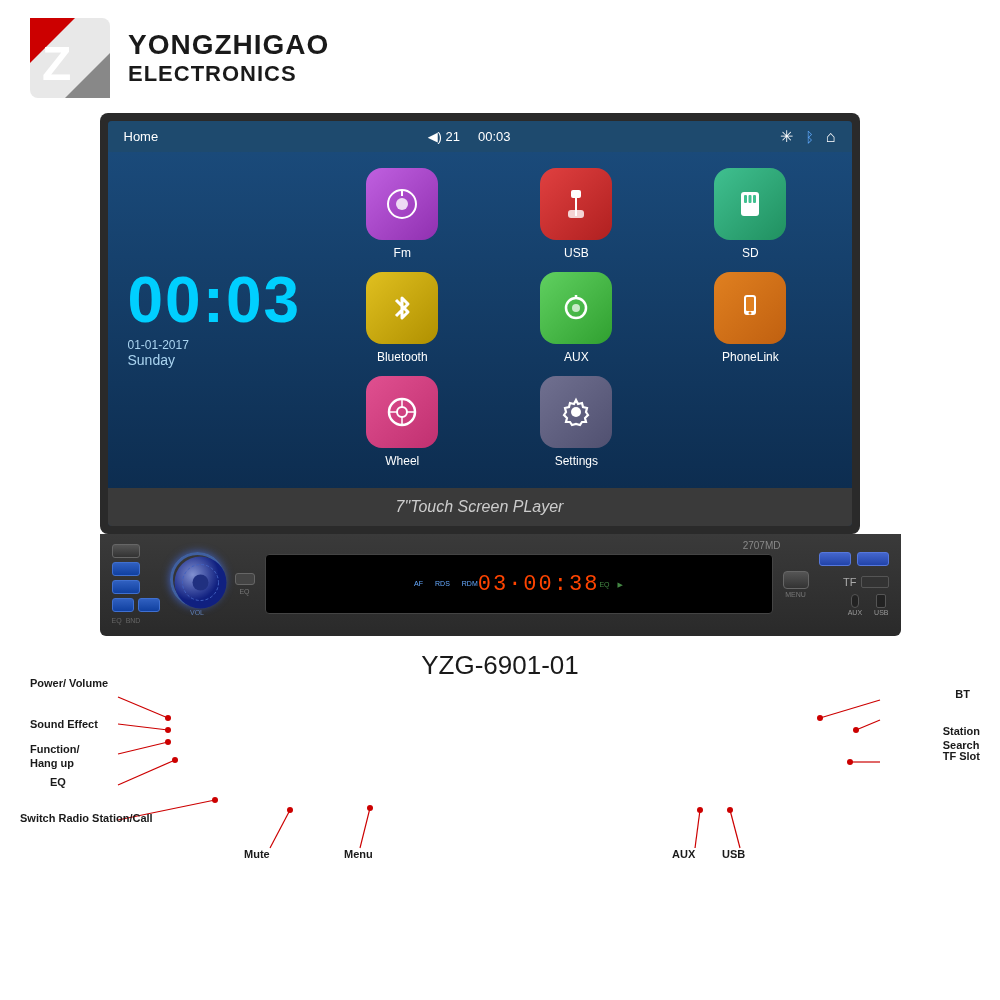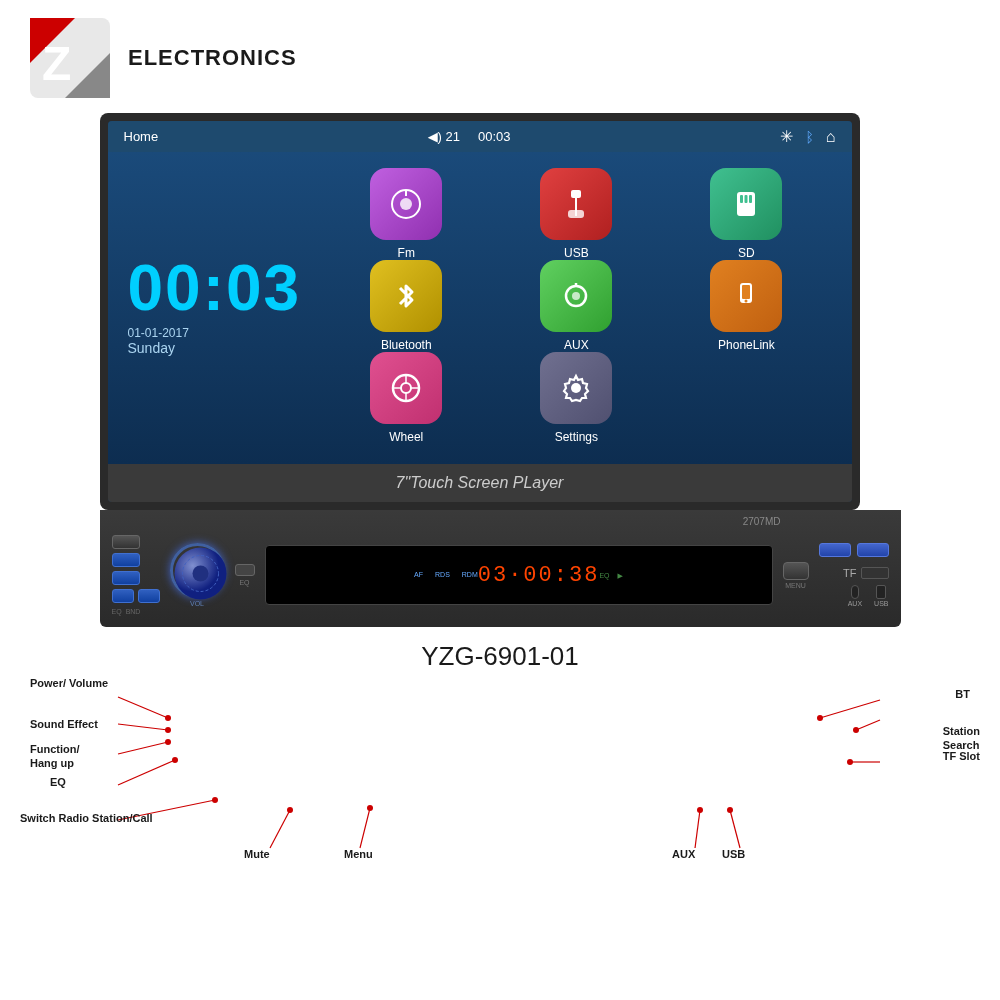--- a/index.html
+++ b/index.html
@@ -113,20 +113,21 @@
     }
     .clock-day {
       font-size: 14px;
       color: #aad4f0;
     }
 
     
     .app-grid {
       display: grid;
       grid-template-columns: repeat(3, 1fr);
+      gap: 12px;
       flex: 1;
     }
     .app-icon {
       display: flex;
       flex-direction: column;
       align-items: center;
       gap: 6px;
       cursor: pointer;
     }
     .app-icon-box {
@@ -160,21 +161,21 @@
       padding: 10px;
       font-size: 16px;
       color: #cccccc;
       font-style: italic;
     }
 
     
     .unit-body {
       background: linear-gradient(180deg, #3a3a3a 0%, #2a2a2a 100%);
       border-radius: 0 0 6px 6px;
-      padding: 25px 12px 12px 12px;
+      padding: 10px 12px 12px 12px;
       position: relative;
       display: flex;
       gap: 10px;
       align-items: center;
       min-height: 80px;
     }
     .unit-model {
       position: absolute;
       top: 6px;
       right: 120px;
@@ -310,20 +311,21 @@
       <rect width="80" height="80" rx="8" fill="#e8e8e8"></rect>
 
       <polygon points="0,0 45,0 0,45" fill="#cc0000" rx="4"></polygon>
 
       <text x="12" y="62" font-size="48" font-weight="bold" fill="#ffffff" font-family="Arial">Z</text>
 
       <polygon points="80,80 80,35 35,80" fill="#888888"></polygon>
     </svg>
 
     <div class="brand-text">
+      <span class="brand-name">YONGZHIGAO</span>
       <span class="brand-sub">ELECTRONICS</span>
     </div>
   </div>
 
   <div class="product-area">
     <div class="device-wrapper">
 
       <div class="screen-frame">
         <div class="screen-inner">
 

